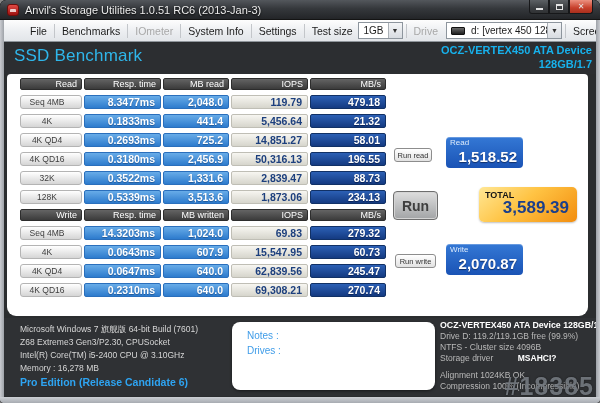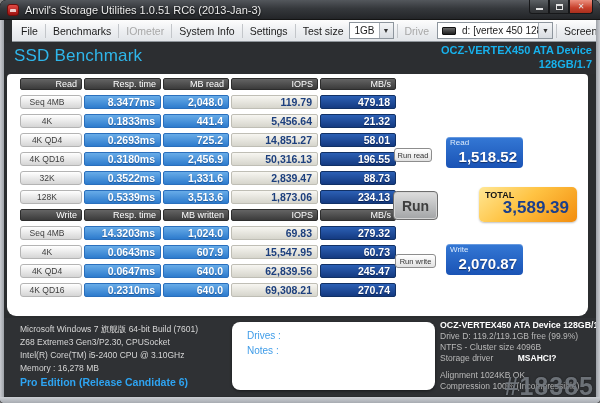--- a/index.html
+++ b/index.html
@@ -38,24 +38,24 @@
   }
   .win-btn.first { border-radius:0 0 0 3px; }
   .win-btn.close {
     width:24px; border-radius:0 0 3px 0;
     background:linear-gradient(#ec9180,#c7402c 60%,#a92f1d);
   }
   .max-glyph { width:7px; height:6px; border:1px solid #e4e4e4; border-top-width:2px; }
   .min-glyph { width:7px; height:2px; background:#e4e4e4; margin-top:5px; }
   
   .menubar {
-    position:absolute; top:20px; left:12px; right:1px; height:22px;
+    position:absolute; top:20px; left:2px; right:1px; height:22px;
     background:linear-gradient(#fdfdfd,#eceef1 55%,#e2e5e9);
     border-bottom:1px solid #8f959b;
-    display:flex; align-items:center; padding-left:3px;
+    display:flex; align-items:center; padding-left:22px;
     font-size:10.5px; color:#1c1c1c; white-space:nowrap;
   }
   .menu-item { padding:2px 6px; cursor:default; }
   .menu-item.disabled { color:#a8a8a8; }
   .menu-sep { width:1px; height:14px; background:#c3c6ca; margin:0 1px; flex:0 0 auto; }
   .menu-label { padding:2px 4px 2px 6px; }
   .combo {
     display:flex; align-items:center; height:17px;
     background:#fff; border:1px solid #8d959d; margin:0 2px;
   }
@@ -87,21 +87,21 @@
   .bench-table { position:absolute; left:13px; }
   .bench-table.read { top:4px; }
   .bench-table.write { top:135px; }
   .trow { display:flex; }
   .thead { margin-bottom:3px; }
   .drow { margin-top:5px; }
   .c {
     margin-right:2px; display:flex; align-items:center; justify-content:flex-end;
     border-radius:2px;
   }
-  .w0{width:62px}.w1{width:77px}.w2{width:66px}.w3{width:87px}.w4{width:76px}
+  .w0{width:62px}.w1{width:77px}.w2{width:66px}.w3{width:77px}.w4{width:76px}
   .thead .c {
     height:12px; background:linear-gradient(#646464,#3b3b3b);
     border:1px solid #2d2d2d; color:#fff; font-size:9px; padding-right:4px;
   }
   .drow .c { height:14px; font-size:10.5px; font-weight:bold; padding-right:5px; }
   .c.lbl {
     background:linear-gradient(#ffffff,#d5d5d5); border:1px solid #b4b4b4;
     color:#3d3d3d; font-weight:normal; font-size:8.5px;
     justify-content:center; padding-right:8px; border-radius:3px;
   }
@@ -339,22 +339,22 @@
   <div class="footer">
     <div class="sysinfo">
       <div>Microsoft Windows 7 旗舰版  64-bit Build (7601)</div>
       <div>Z68 Extreme3 Gen3/P2.30, CPUSocket</div>
       <div>Intel(R) Core(TM) i5-2400 CPU @ 3.10GHz</div>
       <div>Memory : 16,278 MB</div>
     </div>
     <div class="edition">Pro Edition (Release Candidate 6)</div>
 
     <div class="notes-panel">
+      <div class="np-line">Notes :</div>
       <div class="np-line">Drives :</div>
-      <div class="np-line">Notes :</div>
     </div>
 
     <div class="driveinfo">
       <div class="di-title">OCZ-VERTEX450 ATA Device 128GB/1.0</div>
       <div>Drive D: 119.2/119.1GB free (99.9%)</div>
       <div>NTFS - Cluster size 4096B</div>
       <div class="di-driver">
         <span>Storage driver</span>
         <b>MSAHCI?</b>
       </div>

